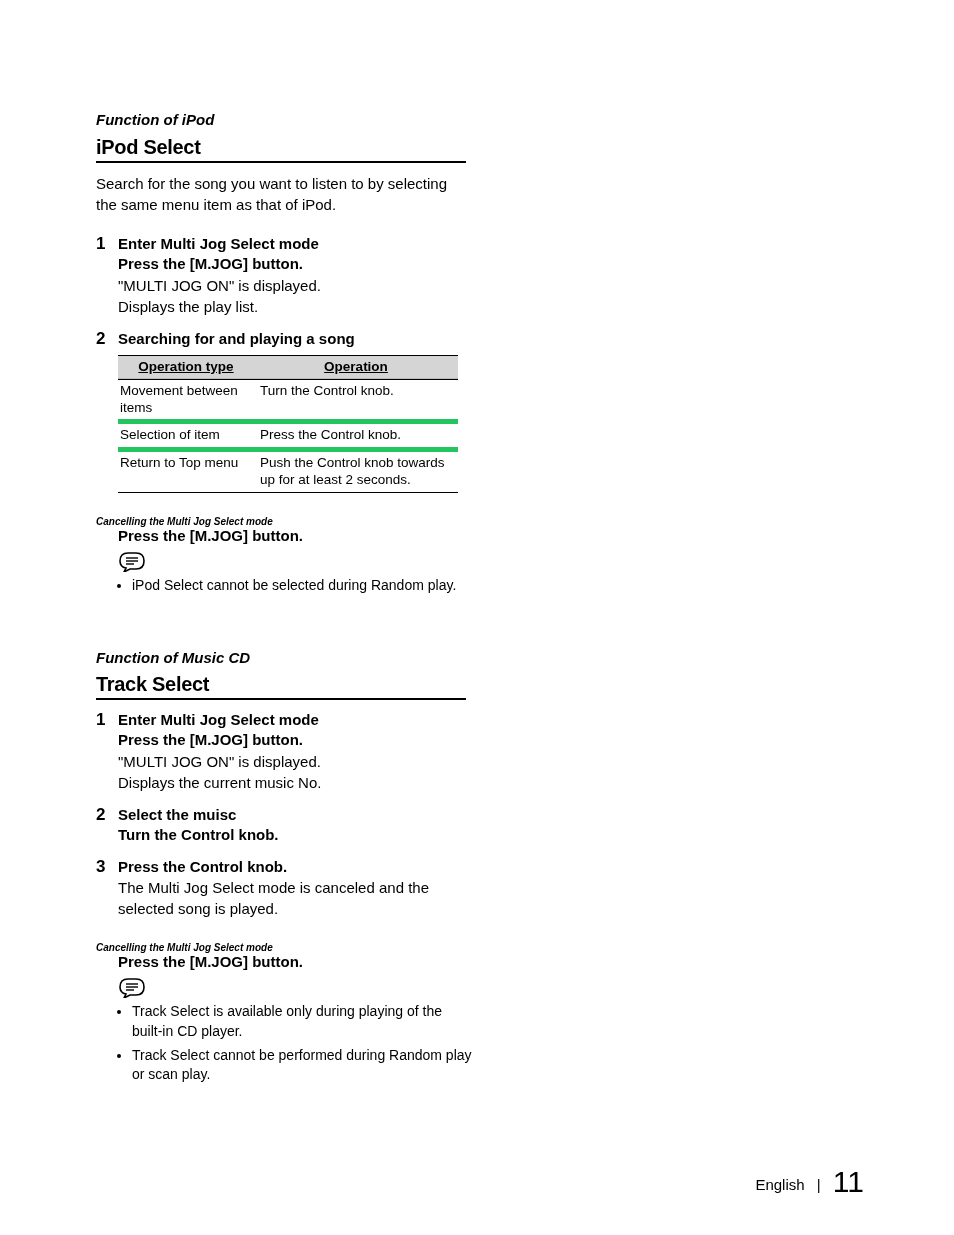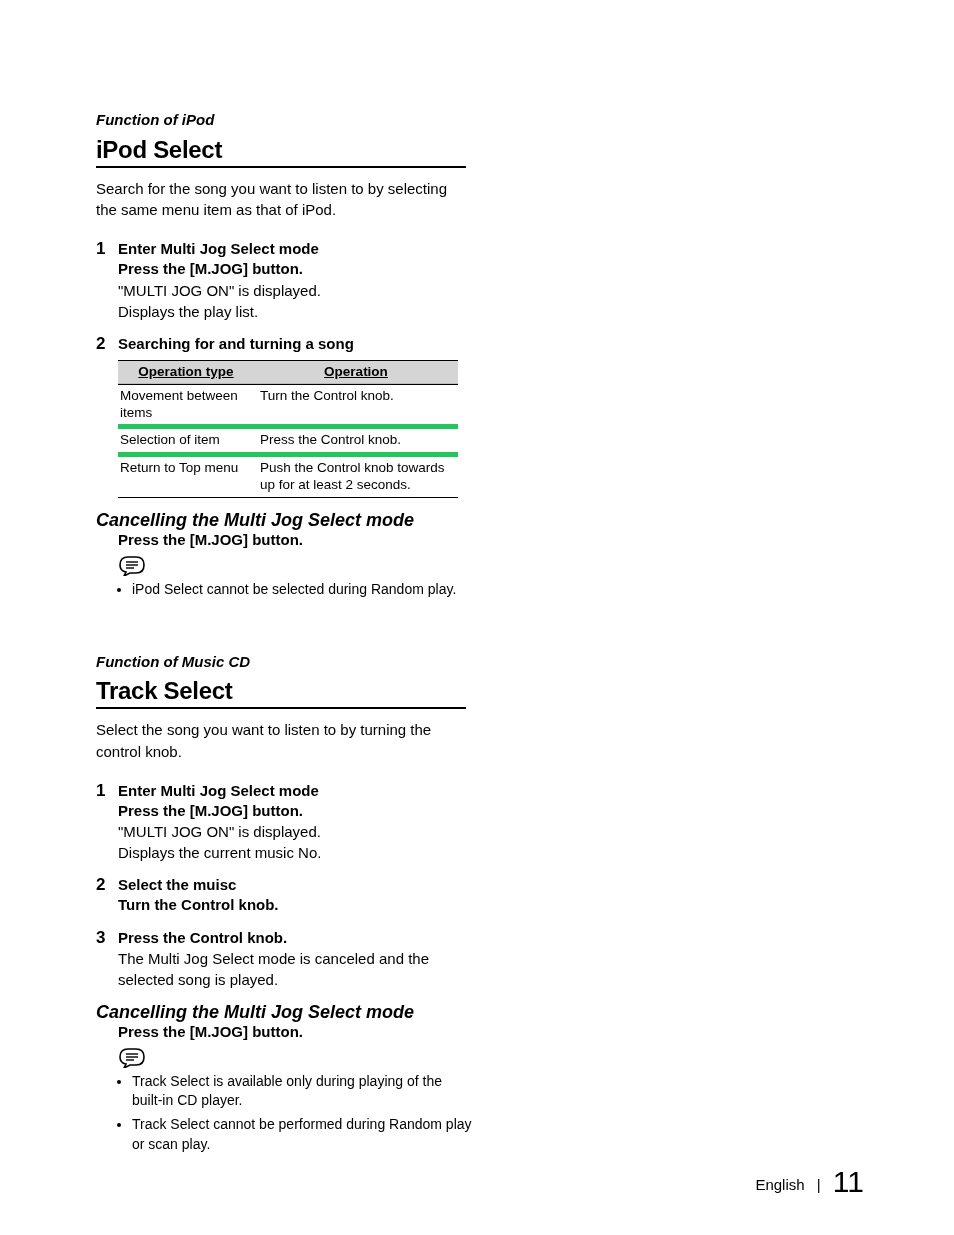--- a/index.html
+++ b/index.html
@@ -18,21 +18,21 @@
     box-sizing: content-box;
   }
   .func-line {
     font-style: italic;
     font-weight: 600;
     font-size: 15px;
     line-height: 1.3;
   }
   .section-title {
     font-weight: 900;
-    font-size: 24px;
+    font-size: 20px;
     margin-top: 6px;
     letter-spacing: -0.3px;
   }
   .title-rule {
     border: none;
     border-top: 2px solid #000;
     margin: 2px 0 10px 0;
     width: 370px;
   }
   .intro {
@@ -91,22 +91,22 @@
   }
   table.optable tr:last-child td {
     border-bottom: 1.5px solid #000;
   }
   table.optable td:first-child, table.optable th:first-child {
     width: 132px;
   }
   .cancel-head {
     font-weight: 900;
     font-style: italic;
-    font-size: 18px;
-    margin-top: 12px;
+    font-size: 10px;
+    margin-top: 23px;
   }
   .cancel-sub {
     font-weight: 700;
     font-size: 15px;
     margin-left: 22px;
   }
   .note-icon {
     margin: 6px 0 4px 22px;
   }
   .note-icon svg { display: block; }
@@ -142,21 +142,21 @@
   <div class="step">
     <span class="step-num">1</span>
     <div class="step-head">Enter Multi Jog Select mode</div>
     <div class="step-sub">Press the [M.JOG] button.</div>
     <div class="step-body">"MULTI JOG ON" is displayed.</div>
     <div class="step-body">Displays the play list.</div>
   </div>
 
   <div class="step">
     <span class="step-num">2</span>
-    <div class="step-head">Searching for and turning a song</div>
+    <div class="step-head">Searching for and playing a song</div>
     <table class="optable">
       <tbody>
           <tr>
         <th>Operation type</th>
         <th>Operation</th>
       </tr>
       <tr>
         <td>Movement between items</td>
         <td>Turn the Control knob.</td>
       </tr>
@@ -184,21 +184,20 @@
   </div>
   <ul class="notes">
     <li>iPod Select cannot be selected during Random play.</li>
   </ul>
 
   <div class="section-gap"></div>
 
   <div class="func-line">Function of Music CD</div>
   <div class="section-title">Track Select</div>
   <hr class="title-rule">
-  <div class="intro">Select the song you want to listen to by turning the control knob.</div>
 
   <div class="step">
     <span class="step-num">1</span>
     <div class="step-head">Enter Multi Jog Select mode</div>
     <div class="step-sub">Press the [M.JOG] button.</div>
     <div class="step-body">"MULTI JOG ON" is displayed.</div>
     <div class="step-body">Displays the current music No.</div>
   </div>
 
   <div class="step">

